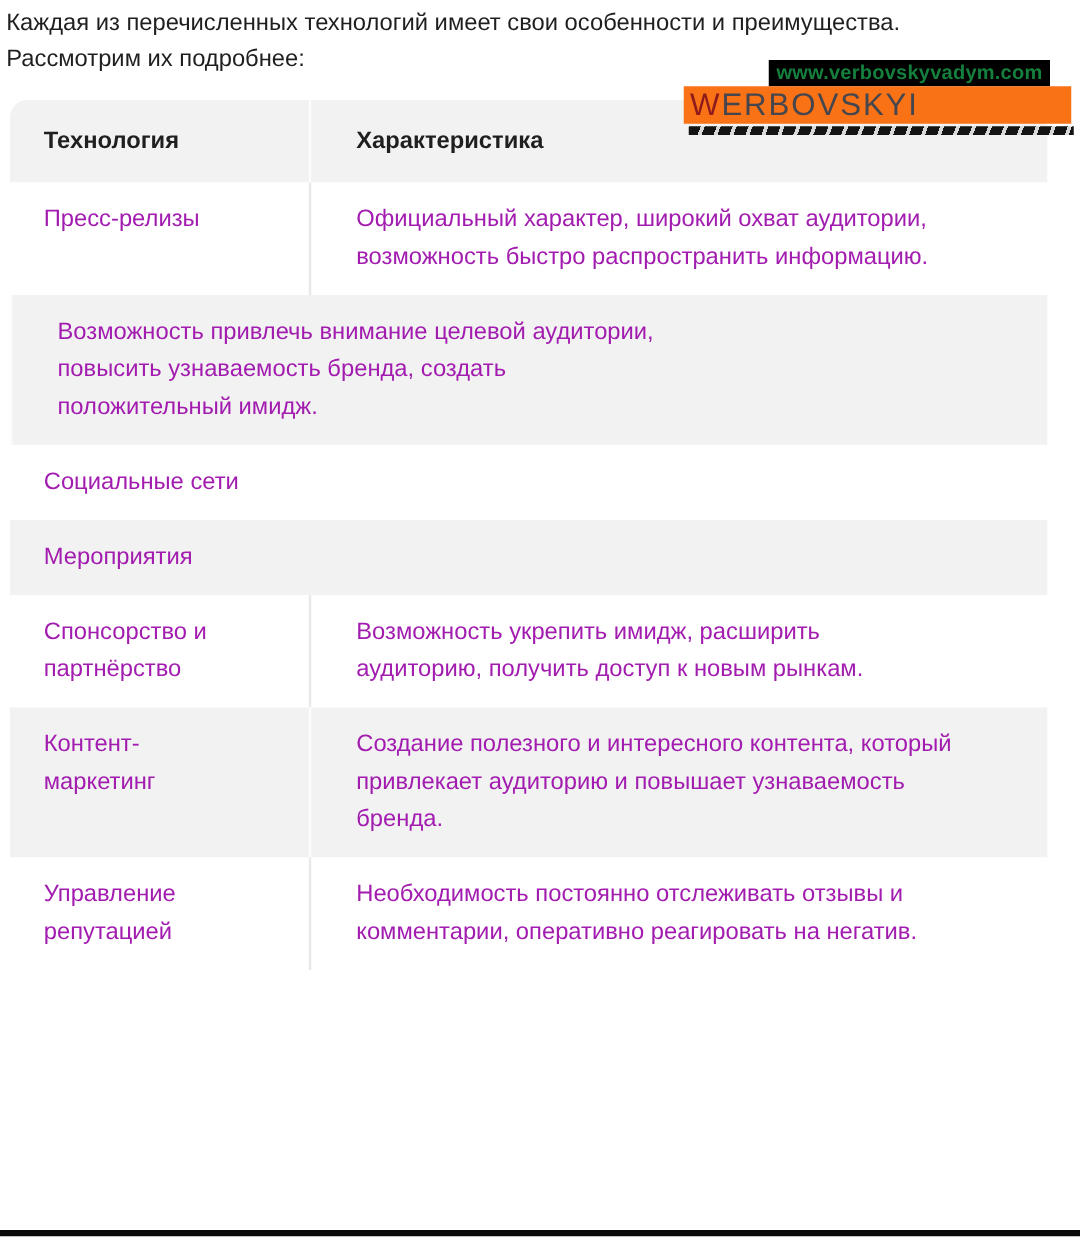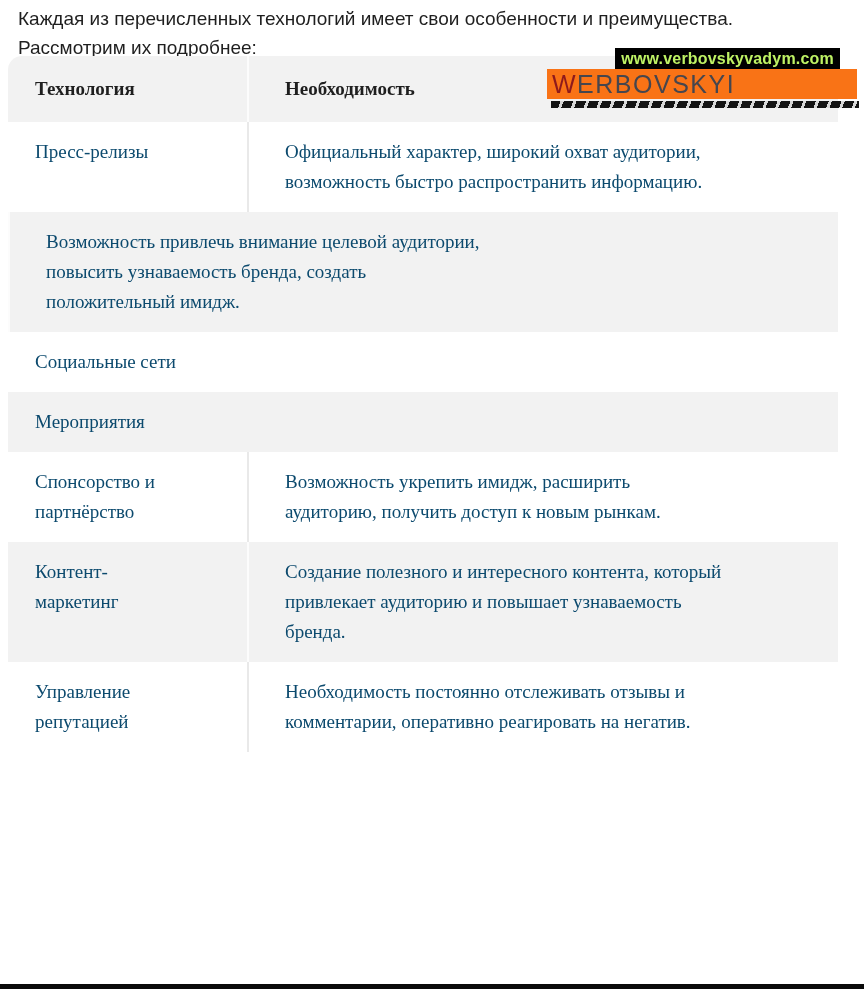--- a/index.html
+++ b/index.html
@@ -21,46 +21,44 @@
   
   .intro {
     position: absolute;
     left: 5px;
     top: 4px;
     width: 830px;
     font-size: 19px;
     line-height: 29px;
     color: #1f1f1f;
     white-space: pre-line;
-    margin-left: 13px;
   }
 
   
   .table-card {
     position: absolute;
     left: 8px;
-    top: 56px;
+    top: 80px;
     width: 830px;
     border-radius: 14px;
     overflow: hidden;
     z-index: 1;
-    font-family: Liberation Serif, serif;
   }
   .trow {
     display: flex;
     background: #ffffff;
   }
   .trow:nth-child(odd) {
     background: #f2f2f2;
   }
   .cell {
     box-sizing: border-box;
     font-size: 19px;
     line-height: 30px;
-    color: #0c4a6e;
+    color: #a21caf;
     white-space: pre-line;
   }
   .cell-tech {
     width: 239px;
     padding: 15px 20px 15px 27px;
   }
   .cell-desc {
     flex: 1;
     padding: 15px 45px 15px 36px;
     border-left: 2px solid #e9e9e9;
@@ -84,21 +82,21 @@
     height: 120px;
     z-index: 2;
     pointer-events: none;
   }
   .wm-url-box {
     position: absolute;
     right: 24px;
     top: 48px;
     height: 21px;
     background: #000000;
-    color: #bef264;
+    color: #15803d;
     font-size: 16px;
     font-weight: bold;
     line-height: 21px;
     padding: 0 6px;
     letter-spacing: 0.2px;
     white-space: nowrap;
   }
   .wm-brand-plate {
     position: absolute;
     left: 547px;
@@ -144,21 +142,21 @@
 
 <div class="page">
 
   <div class="intro">Каждая из перечисленных технологий имеет свои особенности и преимущества.
 Рассмотрим их подробнее:</div>
 
   <div class="table-card">
 
     <div class="trow header-row">
       <div class="cell cell-tech">Технология</div>
-      <div class="cell cell-desc">Необходимость</div>
+      <div class="cell cell-desc">Характеристика</div>
     </div>
 
     <div class="trow">
       <div class="cell cell-tech">Пресс-релизы</div>
       <div class="cell cell-desc">Официальный характер, широкий охват аудитории,
 возможность быстро распространить информацию.</div>
     </div>
 
     <div class="trow">
       <div class="cell cell-desc">Возможность привлечь внимание целевой аудитории,

